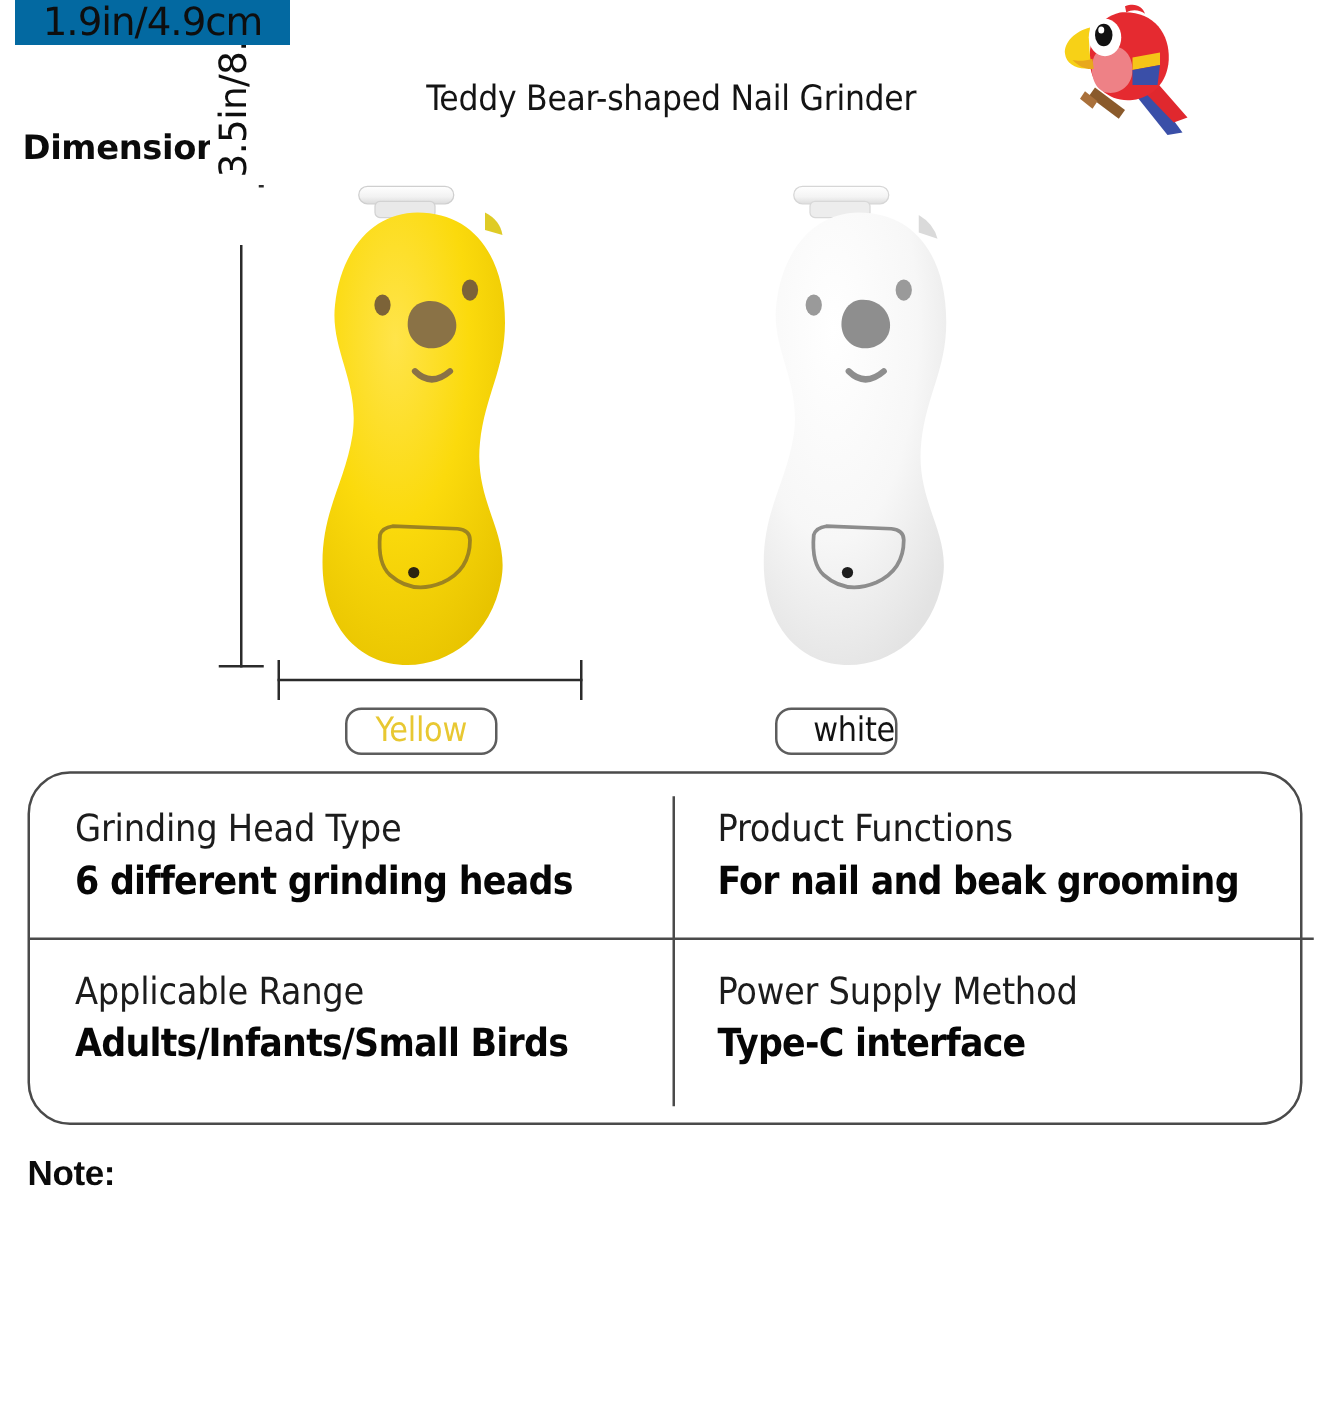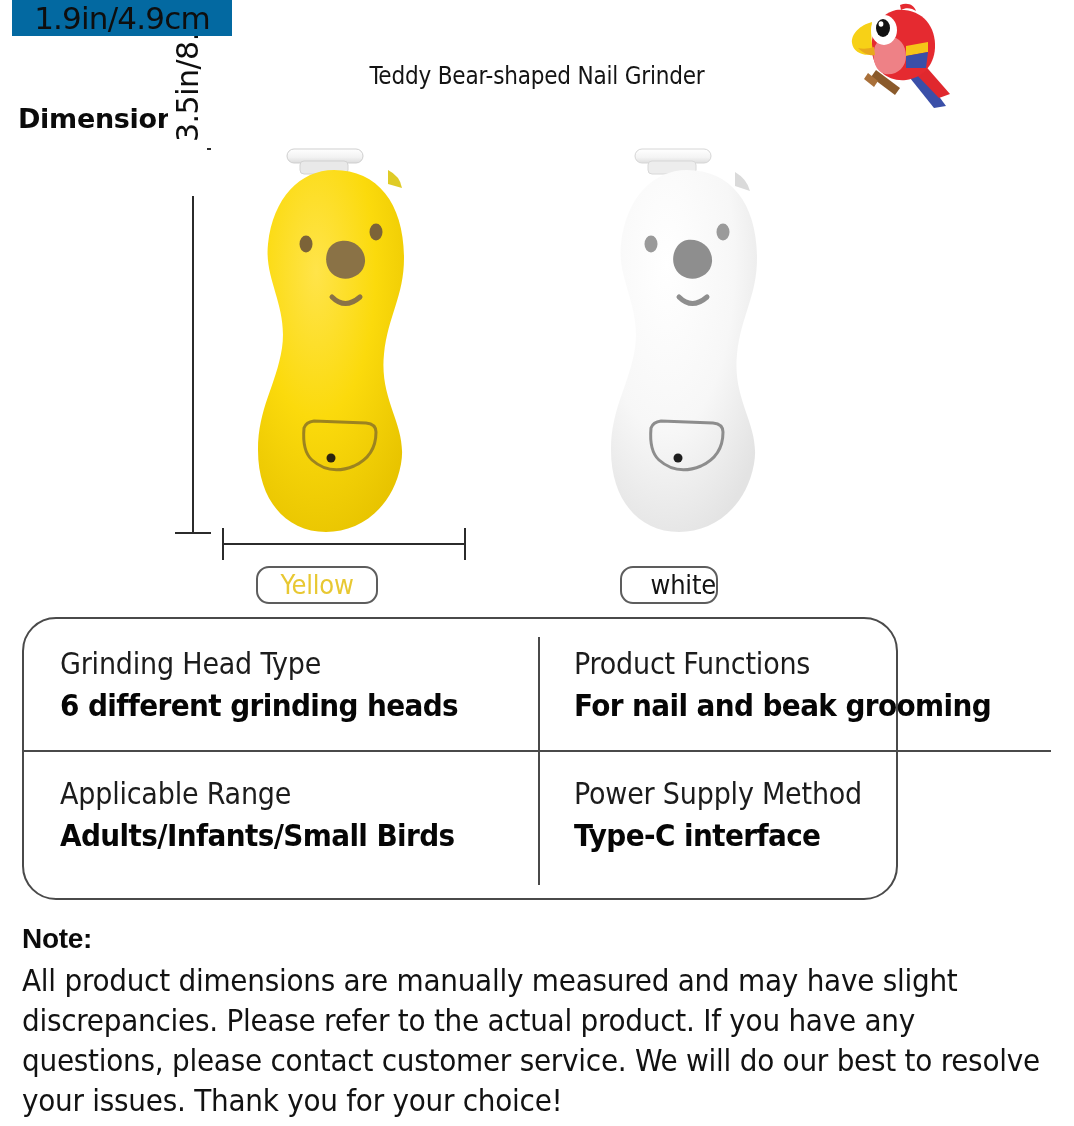--- a/index.html
+++ b/index.html
@@ -34,21 +34,21 @@
     color: #090909;
   }
 
   #header-subtitle {
     position: absolute;
     left: 0; top: 62px;
     width: 1074px;
     text-align: center;
     font-family: "DejaVu Sans Condensed", "Liberation Sans Narrow", "Liberation Sans", sans-serif;
     font-weight: 300;
-    font-size: 24px;
+    font-size: 28px;
     letter-spacing: -0.2px;
     color: #141414;
   }
 
   
   #parrot-logo {
     position: absolute;
     left: 838px; top: 2px;
     width: 118px; height: 112px;
   }
@@ -151,36 +151,36 @@
     border: 2px solid #5d5d5d;
     border-radius: 13px;
     background: #ffffff;
     font-family: "DejaVu Sans Condensed", "Liberation Sans Narrow", "Liberation Sans", sans-serif;
     font-size: 27px;
     line-height: 34px;
     text-align: center;
     letter-spacing: -0.2px;
   }
   #badge-yellow {
-    left: 256px; top: 566px;
+    left: 276px; top: 566px;
     width: 122px;
     color: #e8c832;
   }
   #badge-white {
     left: 620px; top: 566px;
     width: 98px;
     color: #131313;
     text-align: right;
   }
 
   
   #spec-table {
     position: absolute;
     left: 22px; top: 617px;
-    width: 876px; height: 283px;
+    width: 1020px; height: 283px;
     border: 2px solid #4a4a4a;
     border-radius: 34px;
     background: #ffffff;
   }
   #spec-divider-v {
     position: absolute;
     left: 514px; top: 18px;
     width: 2px; height: 248px;
     background: #4a4a4a;
   }
@@ -398,16 +398,15 @@
     </div>
 
     <div class="spec-cell" id="cell-3">
       <div class="spec-label">Power Supply Method</div>
       <div class="spec-value">Type-C interface</div>
     </div>
   </div>
 
   <div id="note-block">
     <div id="note-heading">Note:</div>
-    <div id="note-body">All product dimensions are manually measured and may have slight discrepancies. Please refer to the actual product. If you have any questions, please contact customer service. We will do our best to resolve your issues. Thank you for your choice!</div>
   </div>
 
 </div>
 
 </body></html>

